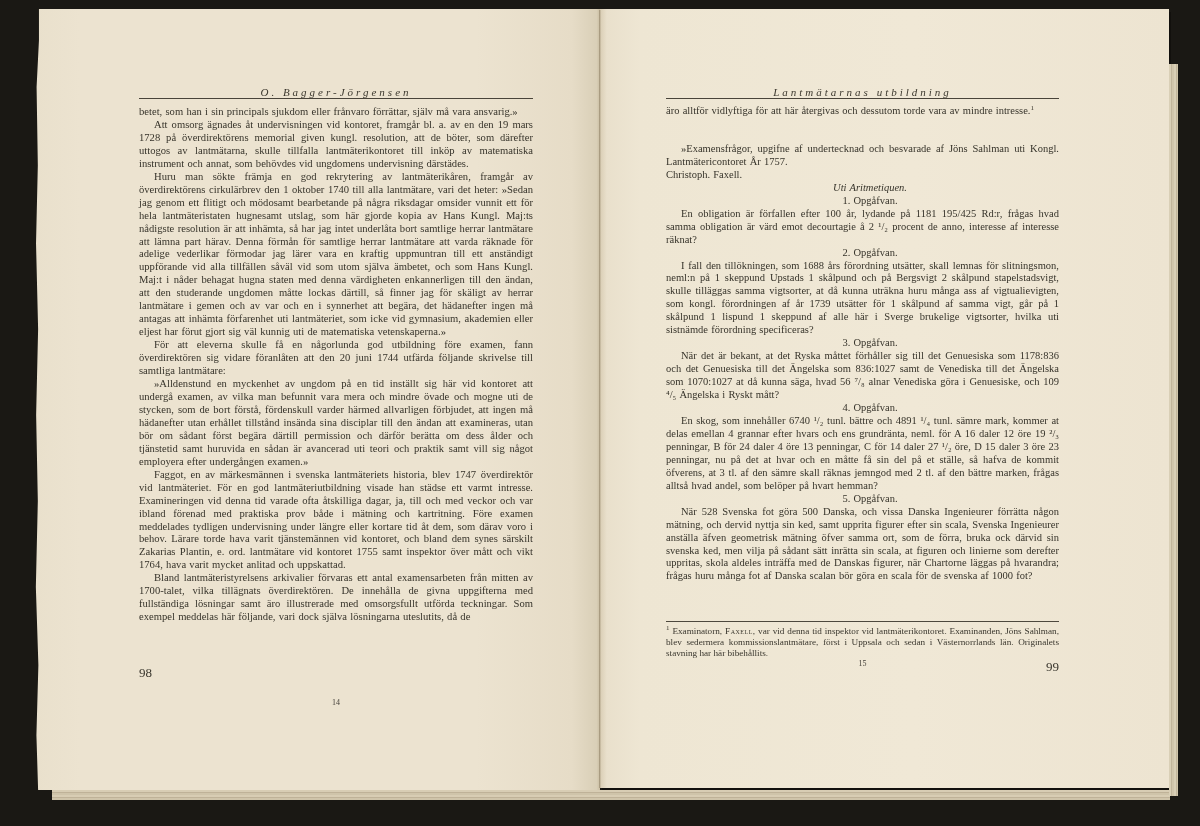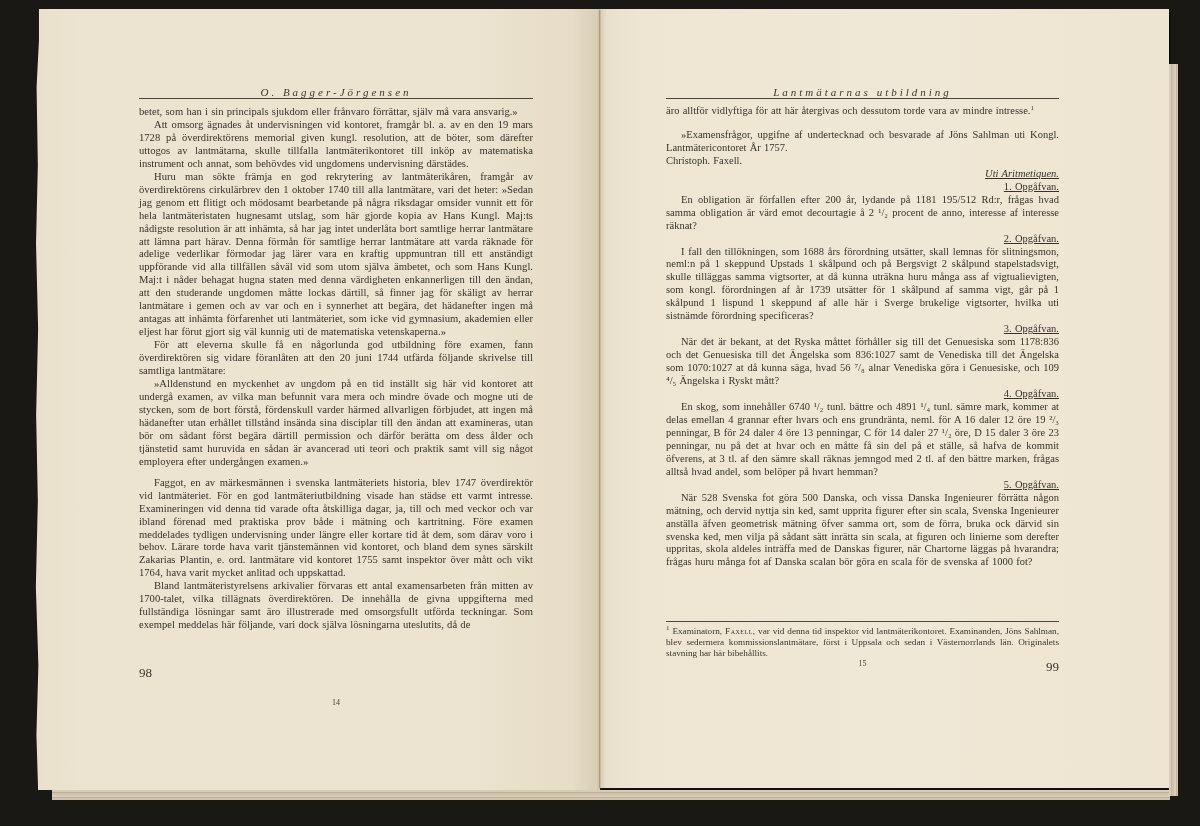--- a/index.html
+++ b/index.html
@@ -30,25 +30,25 @@
     background:repeating-linear-gradient(90deg,#d9cfb6 0 2px,#c1b59b 2px 3px,#d0c5ab 3px 5px);}
   
   .running-head{
     position:absolute;top:77px;text-align:center;font-style:italic;
     font-size:11px;letter-spacing:3px;color:#3c382e;white-space:nowrap;
   }
   .head-rule{position:absolute;top:89px;border-top:1px solid #49443a;height:0;}
   .textcol{position:absolute;color:#36332a;text-align:justify;}
   .textcol p{margin:0;text-indent:15px;}
   .textcol p.no-indent{text-indent:0;}
-  .textcol p.gap-above{margin-top:8px;}
+  .textcol p.gap-above{}
   .col-left{left:104px;top:97px;width:394px;font-size:10.6px;line-height:12.95px;word-spacing:0.6px;}
   .col-right{left:66px;top:96px;width:393px;font-size:10.5px;line-height:12.95px;word-spacing:0.6px;height:518px;overflow:hidden;}
-  .col-right p.quote{margin-top:11px;}
-  .center-line{text-align:right;text-indent:0;text-decoration:underline;}
+  .col-right p.quote{margin-top:25px;}
+  .center-line{text-align:center;text-indent:0;}
   .italic{font-style:italic;}
   .problem-head{margin-top:4px;margin-bottom:1px;}
   sup.fref{font-size:7px;line-height:0;}
   
   .footnote{
     position:absolute;left:66px;top:612px;width:393px;
     border-top:1px solid #4d483d;padding-top:4px;
     font-size:9.2px;line-height:11.2px;text-align:justify;color:#3a372e;
   }
   .footnote .sc{font-variant:small-caps;letter-spacing:.5px;}
@@ -88,21 +88,21 @@
 
     <div class="textcol col-right">
       <p class="no-indent"><span>äro alltför vidlyftiga för att här återgivas och dessutom torde vara av mindre intresse.</span><sup class="fref">1</sup></p>
 
       <p class="quote">»Examensfrågor, upgifne af undertecknad och besvarade af Jöns Sahlman uti Kongl. Lantmätericontoret År 1757.</p>
       <p class="no-indent">Christoph. Faxell.</p>
 
       <p class="center-line italic">Uti Aritmetiquen.</p>
 
       <p class="center-line problem-head">1.  Opgåfvan.</p>
-      <p>En obligation är förfallen efter 200 år, lydande på 1181 195/512 Rd:r, frågas hvad samma obligation är värd emot decourtagie å 2 ¹/₂ procent de anno, interesse af interesse räknat?</p>
+      <p>En obligation är förfallen efter 100 år, lydande på 1181 195/425 Rd:r, frågas hvad samma obligation är värd emot decourtagie å 2 ¹/₂ procent de anno, interesse af interesse räknat?</p>
 
       <p class="center-line problem-head">2.  Opgåfvan.</p>
       <p>I fall den tillökningen, som 1688 års förordning utsätter, skall lemnas för slitningsmon, neml:n på 1 skeppund Upstads 1 skålpund och på Bergsvigt 2 skålpund stapelstadsvigt, skulle tilläggas samma vigtsorter, at då kunna uträkna huru många ass af vigtualievigten, som kongl. förordningen af år 1739 utsätter för 1 skålpund af samma vigt, går på 1 skålpund 1 lispund 1 skeppund af alle här i Sverge brukelige vigtsorter, hvilka uti sistnämde förordning specificeras?</p>
 
       <p class="center-line problem-head">3.  Opgåfvan.</p>
       <p>När det är bekant, at det Ryska måttet förhåller sig till det Genuesiska som 1178:836 och det Genuesiska till det Ängelska som 836:1027 samt de Venediska till det Ängelska som 1070:1027 at då kunna säga, hvad 56 ⁷/₈ alnar Venediska göra i Genuesiske, och 109 ⁴/₅ Ängelska i Ryskt mått?</p>
 
       <p class="center-line problem-head">4.  Opgåfvan.</p>
       <p>En skog, som innehåller 6740 ¹/₂ tunl. bättre och 4891 ¹/₄ tunl. sämre mark, kommer at delas emellan 4 grannar efter hvars och ens grundränta, neml. för A 16 daler 12 öre 19 ²/₃ penningar, B för 24 daler 4 öre 13 penningar, C för 14 daler 27 ¹/₂ öre, D 15 daler 3 öre 23 penningar, nu på det at hvar och en måtte få sin del på et ställe, så hafva de kommit öfverens, at 3 tl. af den sämre skall räknas jemngod med 2 tl. af den bättre marken, frågas alltså hvad andel, som belöper på hvart hemman?</p>
 

